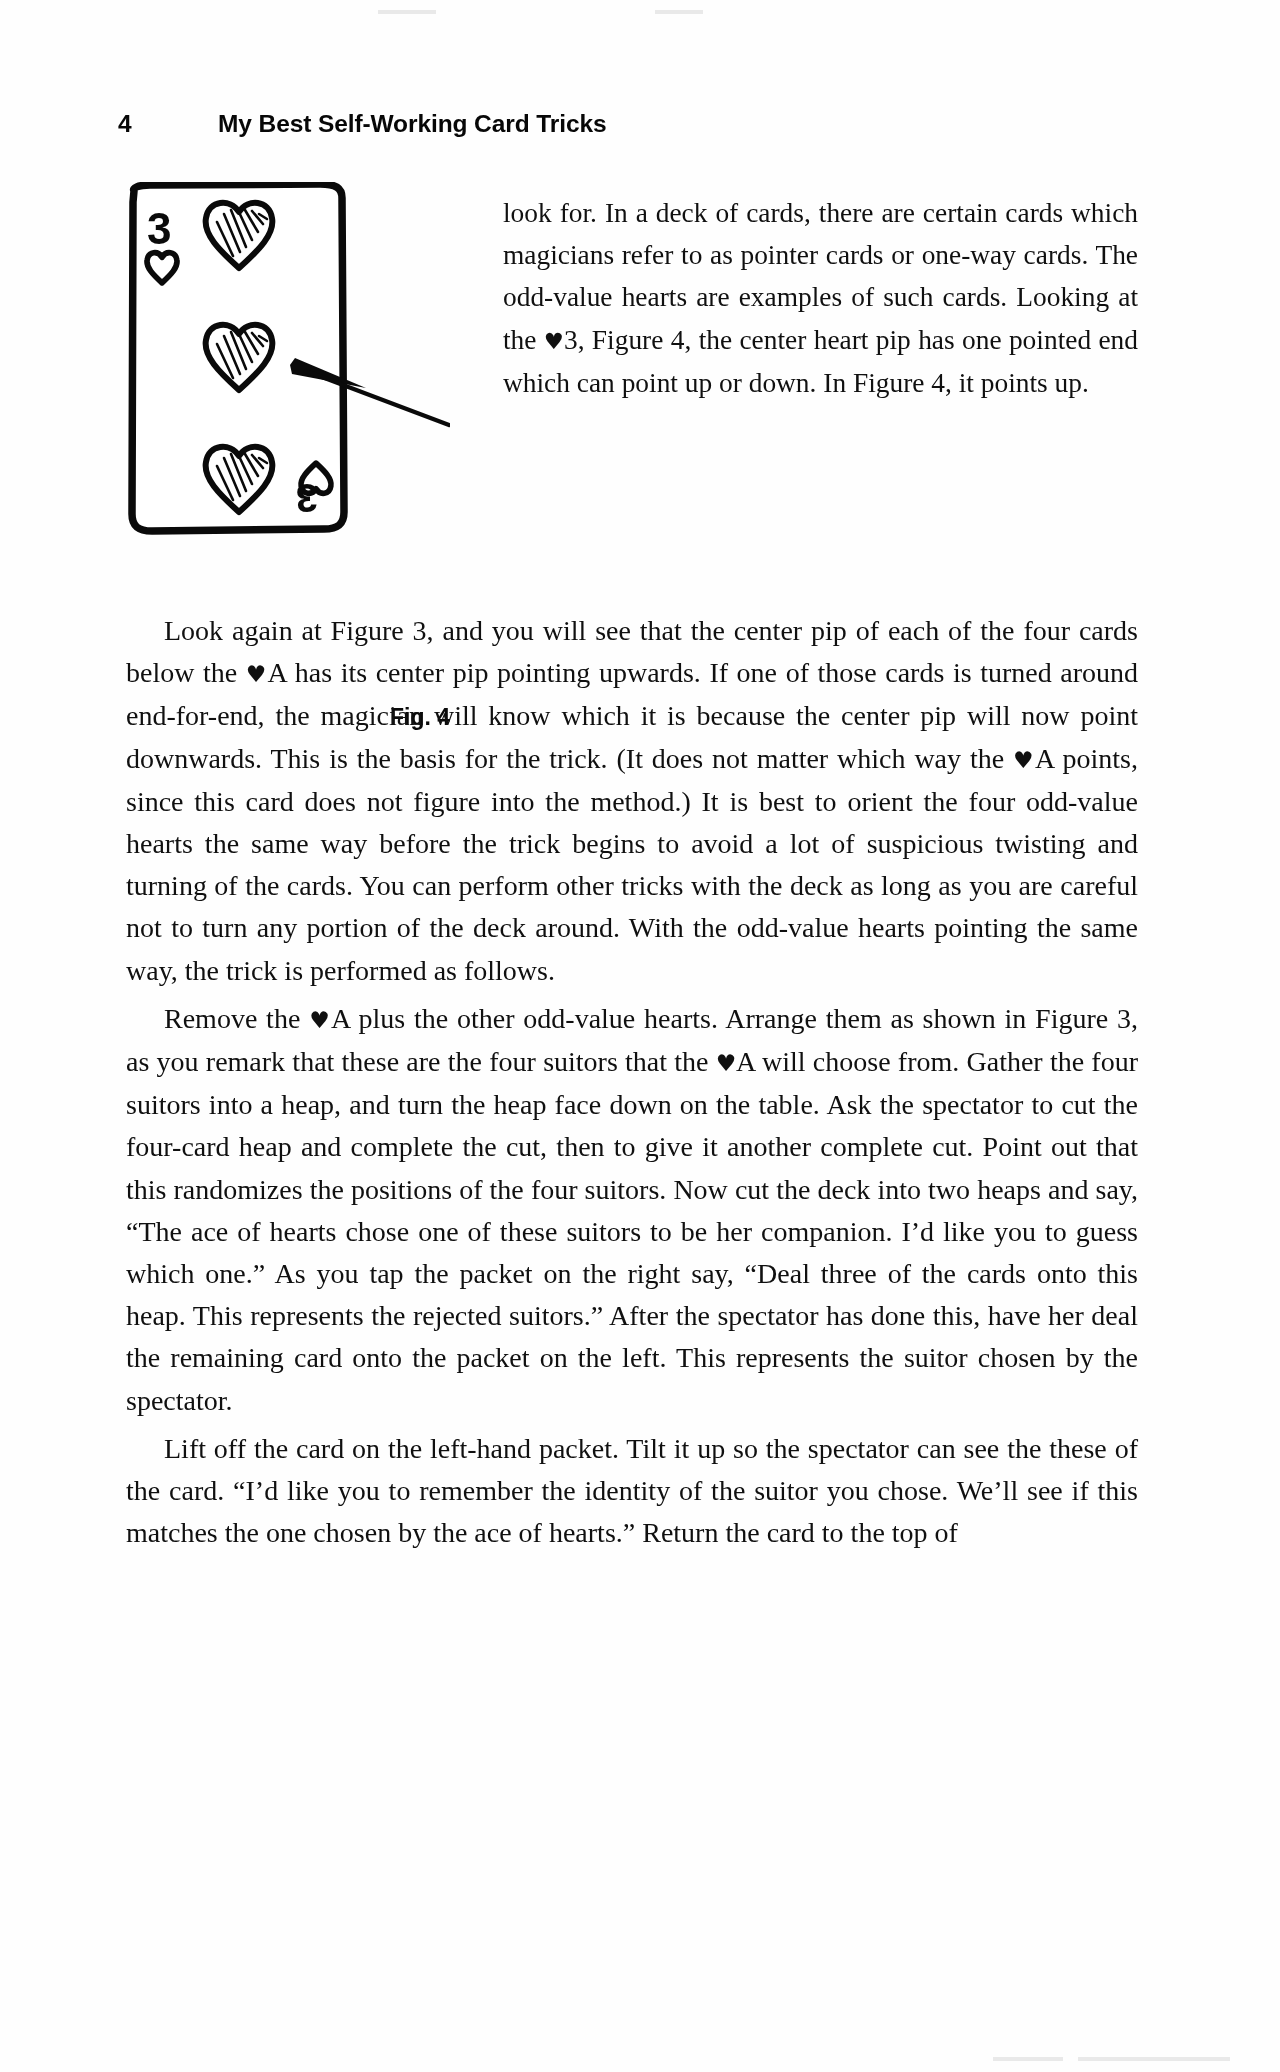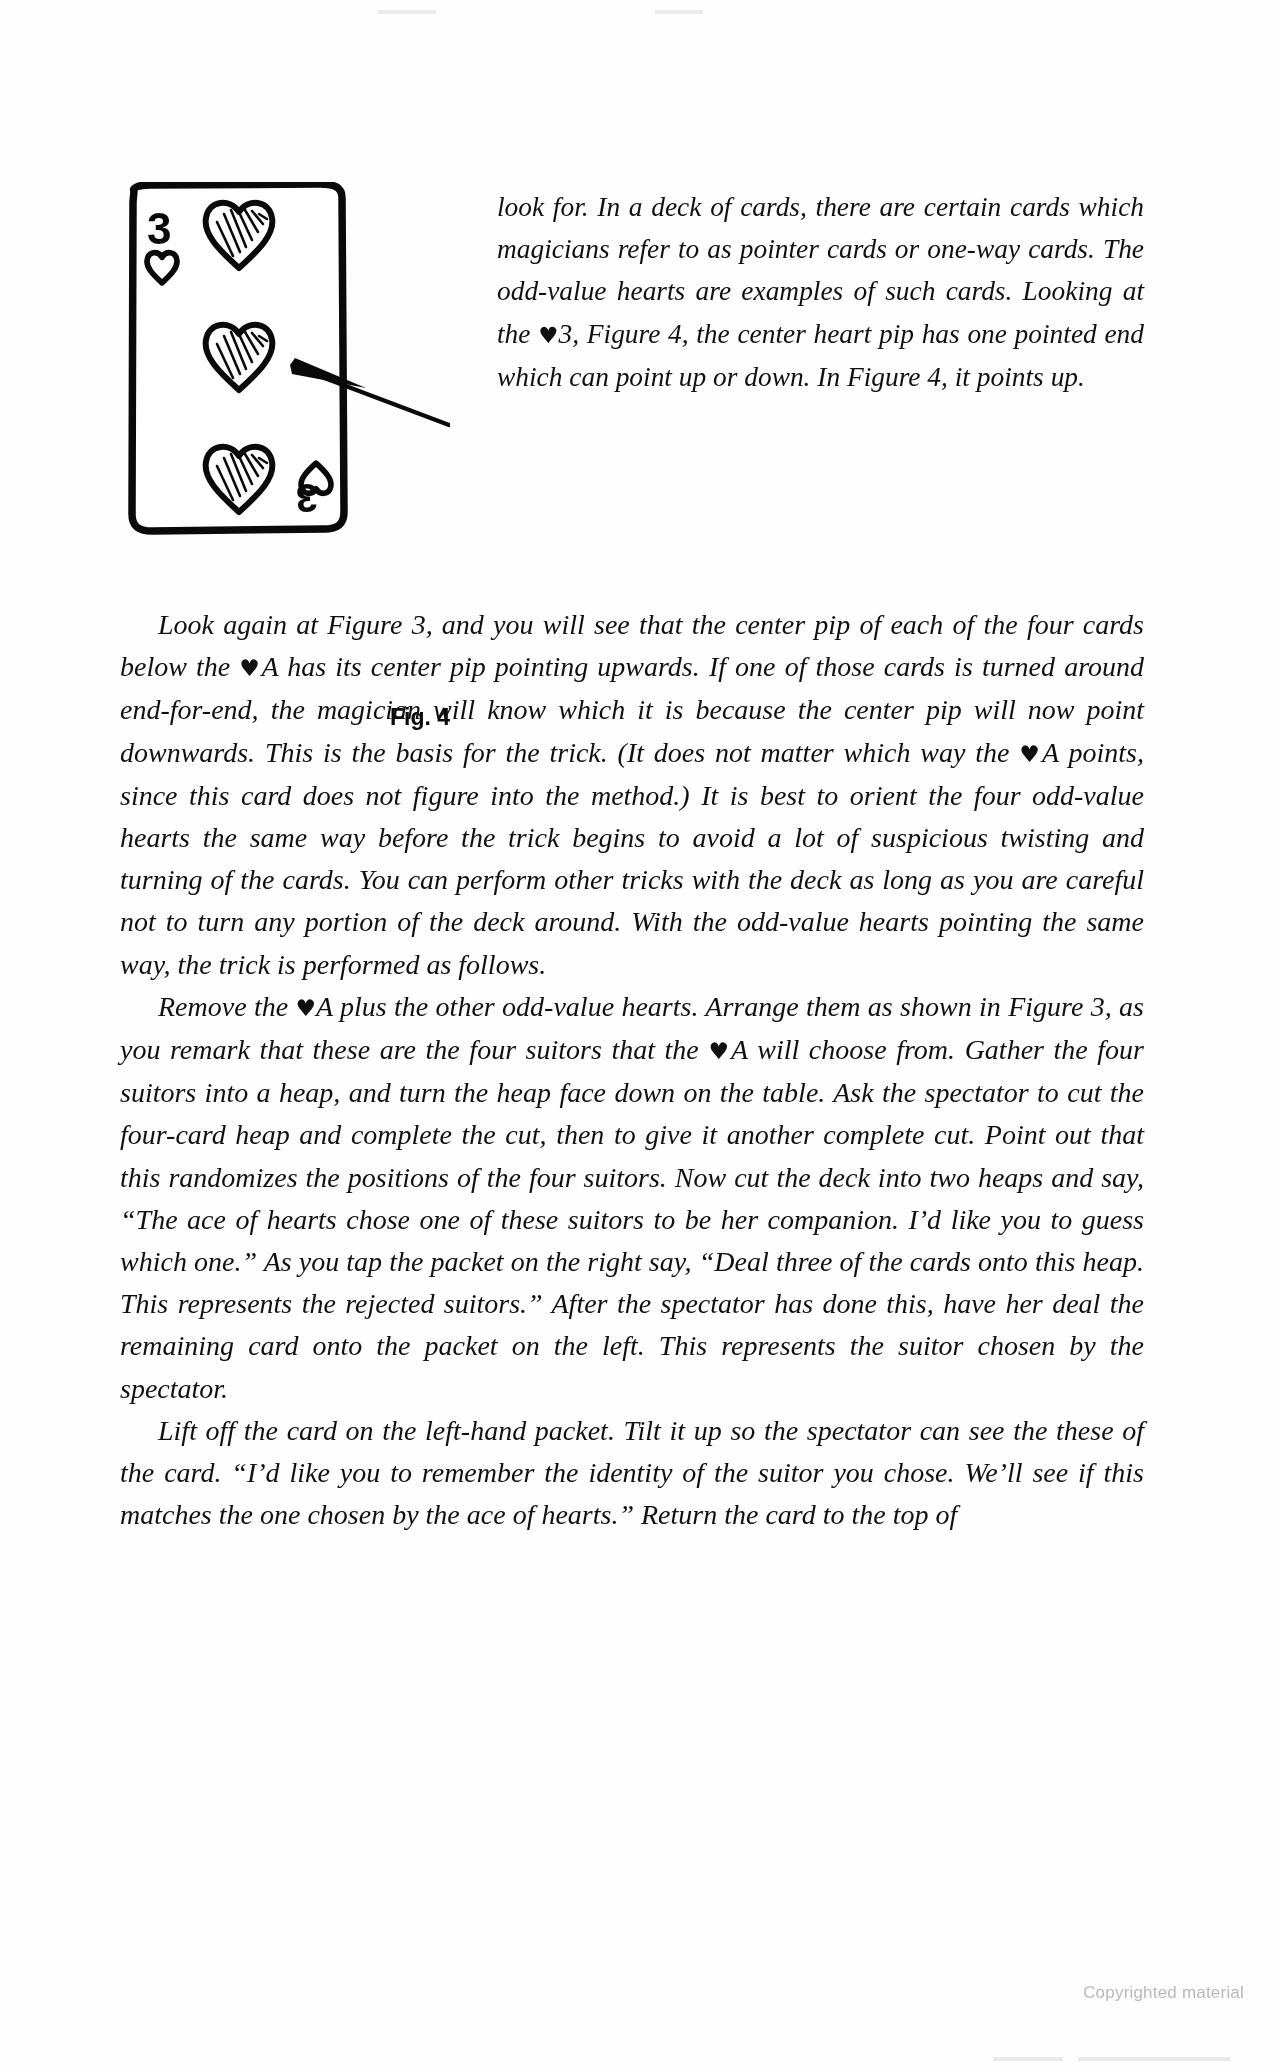--- a/index.html
+++ b/index.html
@@ -100,22 +100,21 @@
     top: 604px;
     width: 1024px;
     font-size: 28px;
     line-height: 42.2px;
     text-align: justify;
     text-justify: inter-word;
     color: #101010;
   }
   .full-width p,
   .col-right p {
-    margin: 0;
-    font-style: italic;
+    margin: 6px;
   }
   .indent {
     text-indent: 38px;
   }
   .heart {
     font-family: "DejaVu Sans", sans-serif;
     font-size: 0.82em;
     letter-spacing: -0.5px;
   }
 
@@ -135,20 +134,23 @@
 </head>
 <body>
 
 <div class="page">
 
   <div class="scan-mark m1"></div>
   <div class="scan-mark m2"></div>
   <div class="scan-mark m3"></div>
   <div class="scan-mark m4"></div>
 
+  <div class="running-head">
+    <span class="folio">4</span><span class="title">My Best Self-Working Card Tricks</span>
+  </div>
 
   <div class="figure-block">
     <svg class="figure-svg" width="330" height="400" viewBox="0 0 330 400">
       <defs>
 
         <g id="pip-big">
           <path d="M0,-26 C -9,-40 -30,-38 -33,-20 C -36,-4 -20,12 0,30 C 20,12 36,-4 33,-20 C 30,-38 9,-40 0,-26 Z" fill="#ffffff" stroke="#0a0a0a" stroke-width="6" stroke-linejoin="round"></path>
           <g stroke="#0a0a0a" stroke-width="2.6" stroke-linecap="round">
             <line x1="-22" y1="-16" x2="-6" y2="18"></line>
             <line x1="-15" y1="-24" x2="1" y2="14"></line>
@@ -204,15 +206,14 @@
   <div class="col-right">
     <p>look for. In a deck of cards, there are certain cards which magicians refer to as pointer cards or one-way cards. The odd-value hearts are examples of such cards. Looking at the <span class="heart">♥</span>3, Figure 4, the center heart pip has one pointed end which can point up or down. In Figure 4, it points up.</p>
   </div>
 
   <div class="full-width">
     <p class="indent">Look again at Figure 3, and you will see that the center pip of each of the four cards below the <span class="heart">♥</span>A has its center pip pointing upwards. If one of those cards is turned around end-for-end, the magician will know which it is because the center pip will now point downwards. This is the basis for the trick. (It does not matter which way the <span class="heart">♥</span>A points, since this card does not figure into the method.) It is best to orient the four odd-value hearts the same way before the trick begins to avoid a lot of suspicious twisting and turning of the cards. You can perform other tricks with the deck as long as you are careful not to turn any portion of the deck around. With the odd-value hearts pointing the same way, the trick is performed as follows.</p>
     <p class="indent">Remove the <span class="heart">♥</span>A plus the other odd-value hearts. Arrange them as shown in Figure 3, as you remark that these are the four suitors that the <span class="heart">♥</span>A will choose from. Gather the four suitors into a heap, and turn the heap face down on the table. Ask the spectator to cut the four-card heap and complete the cut, then to give it another complete cut. Point out that this randomizes the positions of the four suitors. Now cut the deck into two heaps and say, “The ace of hearts chose one of these suitors to be her companion. I’d like you to guess which one.” As you tap the packet on the right say, “Deal three of the cards onto this heap. This represents the rejected suitors.” After the spectator has done this, have her deal the remaining card onto the packet on the left. This represents the suitor chosen by the spectator.</p>
     <p class="indent">Lift off the card on the left-hand packet. Tilt it up so the spectator can see the these of the card. “I’d like you to remember the identity of the suitor you chose. We’ll see if this matches the one chosen by the ace of hearts.” Return the card to the top of</p>
   </div>
 
-  <div class="copyright-footer">Copyrighted material</div>
 
 </div>
 
 </body></html>

